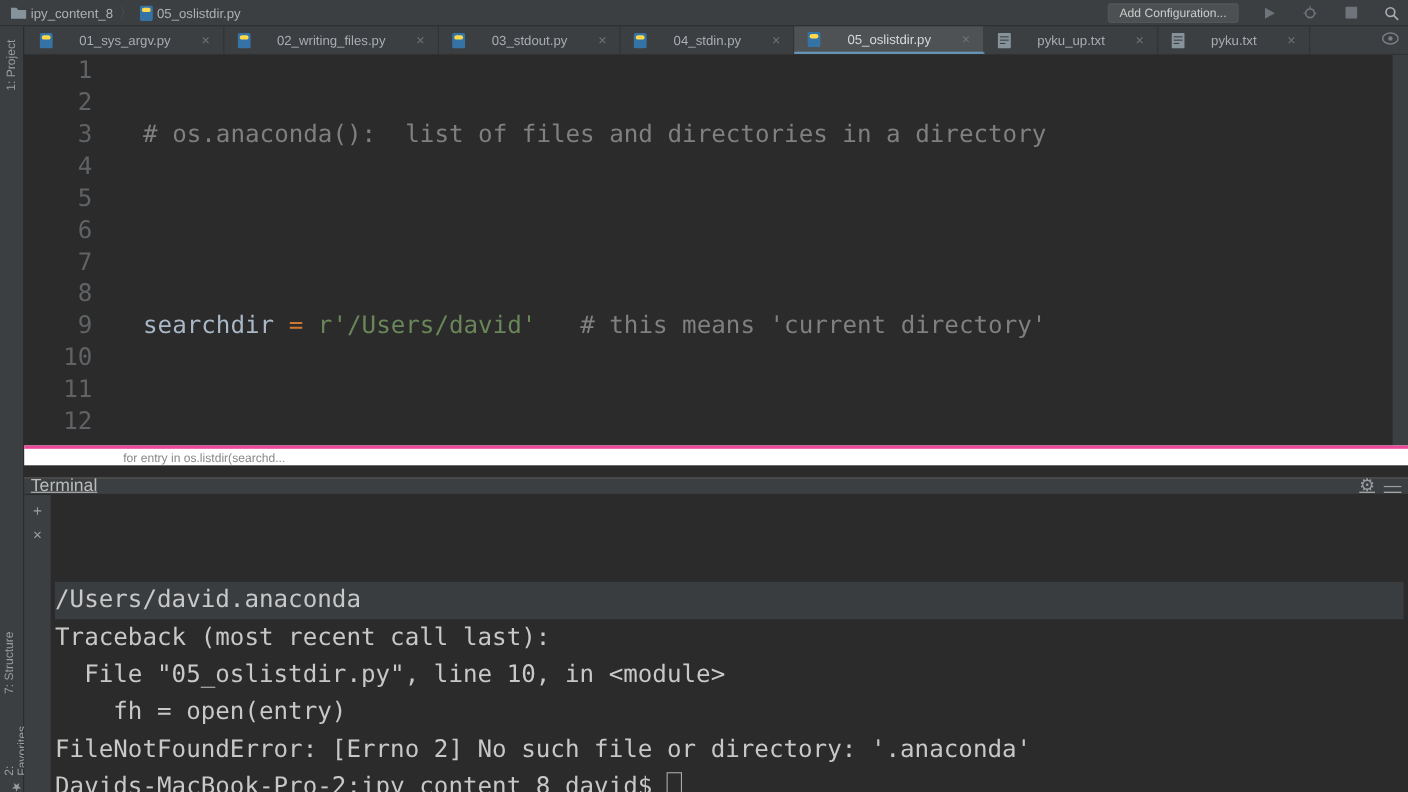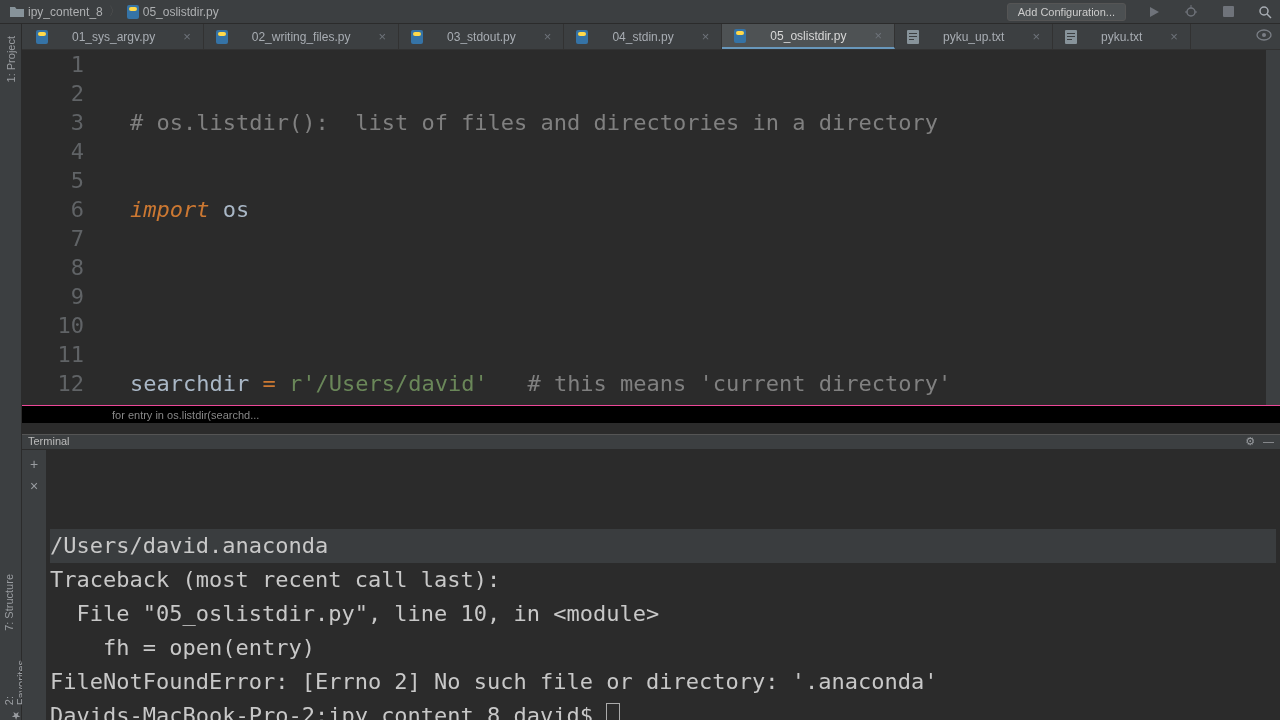--- a/index.html
+++ b/index.html
@@ -27,23 +27,23 @@
   .code  { position:absolute; left:80px; right:14px; top:0; bottom:0; font:22px/29px "Menlo","Consolas",monospace; color:#a9b7c6; white-space:pre; }
   .code .ln { height:29px; padding-left:28px; }
   .hl-line { background:#323232; }
   .c-comment { color:#808080; }
   .c-kw { color:#cc7832; font-style:italic; }
   .c-kw2 { color:#cc7832; }
   .c-str { color:#6a8759; }
   .c-fn  { color:#ffc66d; }
   .c-builtin { color:#8888c6; font-style:italic; }
   .editor-scroll { position:absolute; right:0; top:0; bottom:0; width:14px; background:#3c3f41; }
-  .breadcrumb-strip { position:absolute; left:22px; right:0; bottom:297px; height:18px; background:#000000; font-size:11px; color:#888; padding-left:90px; line-height:18px; border-top:1px solid #ec4899; }
-  
-  .term-header { position:absolute; left:22px; right:0; bottom:270px; height:16px; background:#3c3f41; font-size:11px; color:#bbb; padding-left:6px; line-height:16px; border-top:1px solid #555; border-bottom:1px solid #2b2b2b; display:flex; align-items:flex-end; }
+  .breadcrumb-strip { position:absolute; left:22px; right:0; bottom:297px; height:18px; background:#ffffff; font-size:11px; color:#888; padding-left:90px; line-height:18px; border-top:3px solid #ec4899; }
+  
+  .term-header { position:absolute; left:22px; right:0; bottom:270px; height:16px; background:#3c3f41; font-size:16px; color:#bbb; padding-left:6px; line-height:16px; border-top:1px solid #555; border-bottom:1px solid #2b2b2b; display:flex; align-items:center;text-decoration:underline; }
   .term-header .tools { margin-left:auto; display:flex; gap:8px; padding-right:6px; color:#9a9da1; }
   .term-body { position:absolute; left:22px; right:0; bottom:0; height:270px; background:#2b2b2b; }
   .term-side { position:absolute; left:0; top:0; bottom:0; width:24px; background:#3c3f41; display:flex; flex-direction:column; align-items:center; padding-top:6px; gap:6px; color:#9a9da1; font-size:14px; }
   .term-out { position:absolute; left:24px; right:0; top:0; bottom:0; padding:6px 4px 0 4px; font:22px/34px "Menlo","Consolas",monospace; color:#c8c8c8; white-space:pre; }
   .term-out .hl { background:#3a3d3f; display:block;margin-top:39px; }
   .cursor-box { display:inline-block; width:14px; height:24px; border:1px solid #aaa; vertical-align:-4px; }
   .caret { display:inline-block; width:1px; height:24px; background:#ccc; vertical-align:-4px; margin:0 0px; }
 </style>
 </head>
 <body>
@@ -181,22 +181,21 @@
       <div>5</div>
       <div>6</div>
       <div>7</div>
       <div>8</div>
       <div>9</div>
       <div>10</div>
       <div>11</div>
       <div>12</div>
   </div>
   <div class="code">
-    <div class="ln"><span class="c-comment"># os.listdir():  list of files and directories in a directory</span></div>
-    <div class="ln"><span class="c-kw">import</span><span> os</span></div>
+    <div class="ln"><span class="c-comment"># os.anaconda():  list of files and directories in a directory</span></div>
     <div class="ln"></div>
     <div class="ln"><span>searchdir </span><span class="c-kw2">= </span><span class="c-str">r'/Users/david'</span><span>   </span><span class="c-comment"># this means 'current directory'</span></div>
     <div class="ln"></div>
     <div class="ln"><span class="c-kw">for</span><span> entry </span><span class="c-kw">in</span><span> os.</span><span class="c-fn">listdir</span><span>(searchdir)</span><span class="c-kw2">:</span><span>   </span><span class="c-comment"># Unix/Mac path</span></div>
     <div class="ln hl-line"><span>    </span><span class="c-builtin">print</span><span>(searchdir </span><span class="c-kw2">+ </span><span class="c-str">'/'</span><span class="caret"></span><span>entry)</span></div>
     
     
     
     
   </div>

